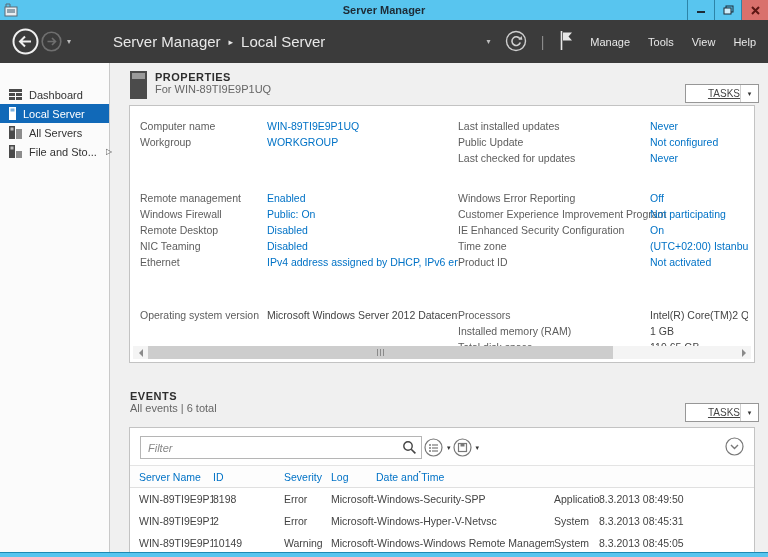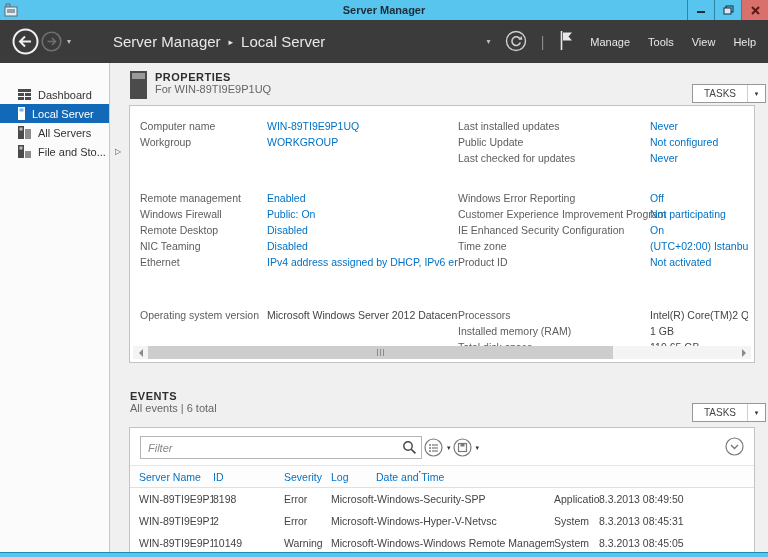--- a/index.html
+++ b/index.html
@@ -33,34 +33,34 @@
   .nav-sep { color:#8a8a8a; font-size:14px; }
   .menu-item { color:#e8e8e8; font-size:11px; padding:4px 2px; cursor:default; }
   
   .app { position:absolute; top:63px; left:0; right:0; bottom:5px; background:#f0f0f0; }
   .bottom-strip { position:absolute; bottom:0; left:0; right:0; height:5px;
     background:#58c5ef; border-top:1px solid #1d8ab3; }
   
   .sidebar { position:absolute; left:0; top:0; bottom:0; width:110px;
     background:#fbfbfb; border-right:1px solid #c9c9c9; padding-top:22px; }
   .side-item { height:19px; display:flex; align-items:center; gap:7px;
-    padding-left:18px; font-size:11px; color:#333; cursor:default; white-space:nowrap; }
+    padding-left:9px; font-size:11px; color:#333; cursor:default; white-space:nowrap; }
   .side-item.selected { background:#1169b8; color:#fff; }
   .side-item svg { flex:none; }
   .expand-glyph { font-size:8px; margin-left:2px; color:#555; }
   
   .main { position:absolute; left:111px; right:0; top:0; bottom:0; overflow:hidden; }
-  .section-head { position:absolute; left:19px; right:2px; display:flex; align-items:flex-start; }
+  .section-head { position:absolute; left:19px; right:9px; display:flex; align-items:flex-start; }
   .tile-icon { width:17px; height:28px; background:#4b4b4b; margin-right:8px; position:relative; }
   .tile-icon:before { content:""; position:absolute; top:2px; left:2px; right:2px; height:6px; background:#9a9a9a; }
   .sec-title { font-weight:bold; font-size:11px; letter-spacing:.5px; color:#2e2e2e; }
   .sec-sub { font-size:11px; color:#666; margin-top:0; }
   .tasks-btn { margin-left:auto; width:74px; height:19px; background:#fff; border:1px solid #979797;
     display:flex; align-items:center; font-size:10px; color:#454545; cursor:default; }
-  .tasks-btn .t-label { flex:1; text-align:center; }
+  .tasks-btn .t-label { flex:1; text-align:right;text-decoration:underline; }
   .tasks-btn .t-caret { width:18px; border-left:1px solid #cfcfcf; text-align:center; font-size:7px; color:#333; line-height:17px; }
   
   .props-panel { position:absolute; left:18px; right:13px; top:42px; height:258px;
     background:#fff; border:1px solid #c3c3c3; }
   .props-cols { display:flex; padding:12px 6px 0 10px; }
   .pcol-left { width:318px; flex:none; }
   .pcol-right { flex:1; overflow:hidden; }
   .pgroup.g2 { margin-top:40px; } .pcol-right .pgroup.g2 { margin-top:24px; }
   .pgroup.g3 { margin-top:37px; }
   .prow { display:flex; height:16px; align-items:center; white-space:nowrap; }

